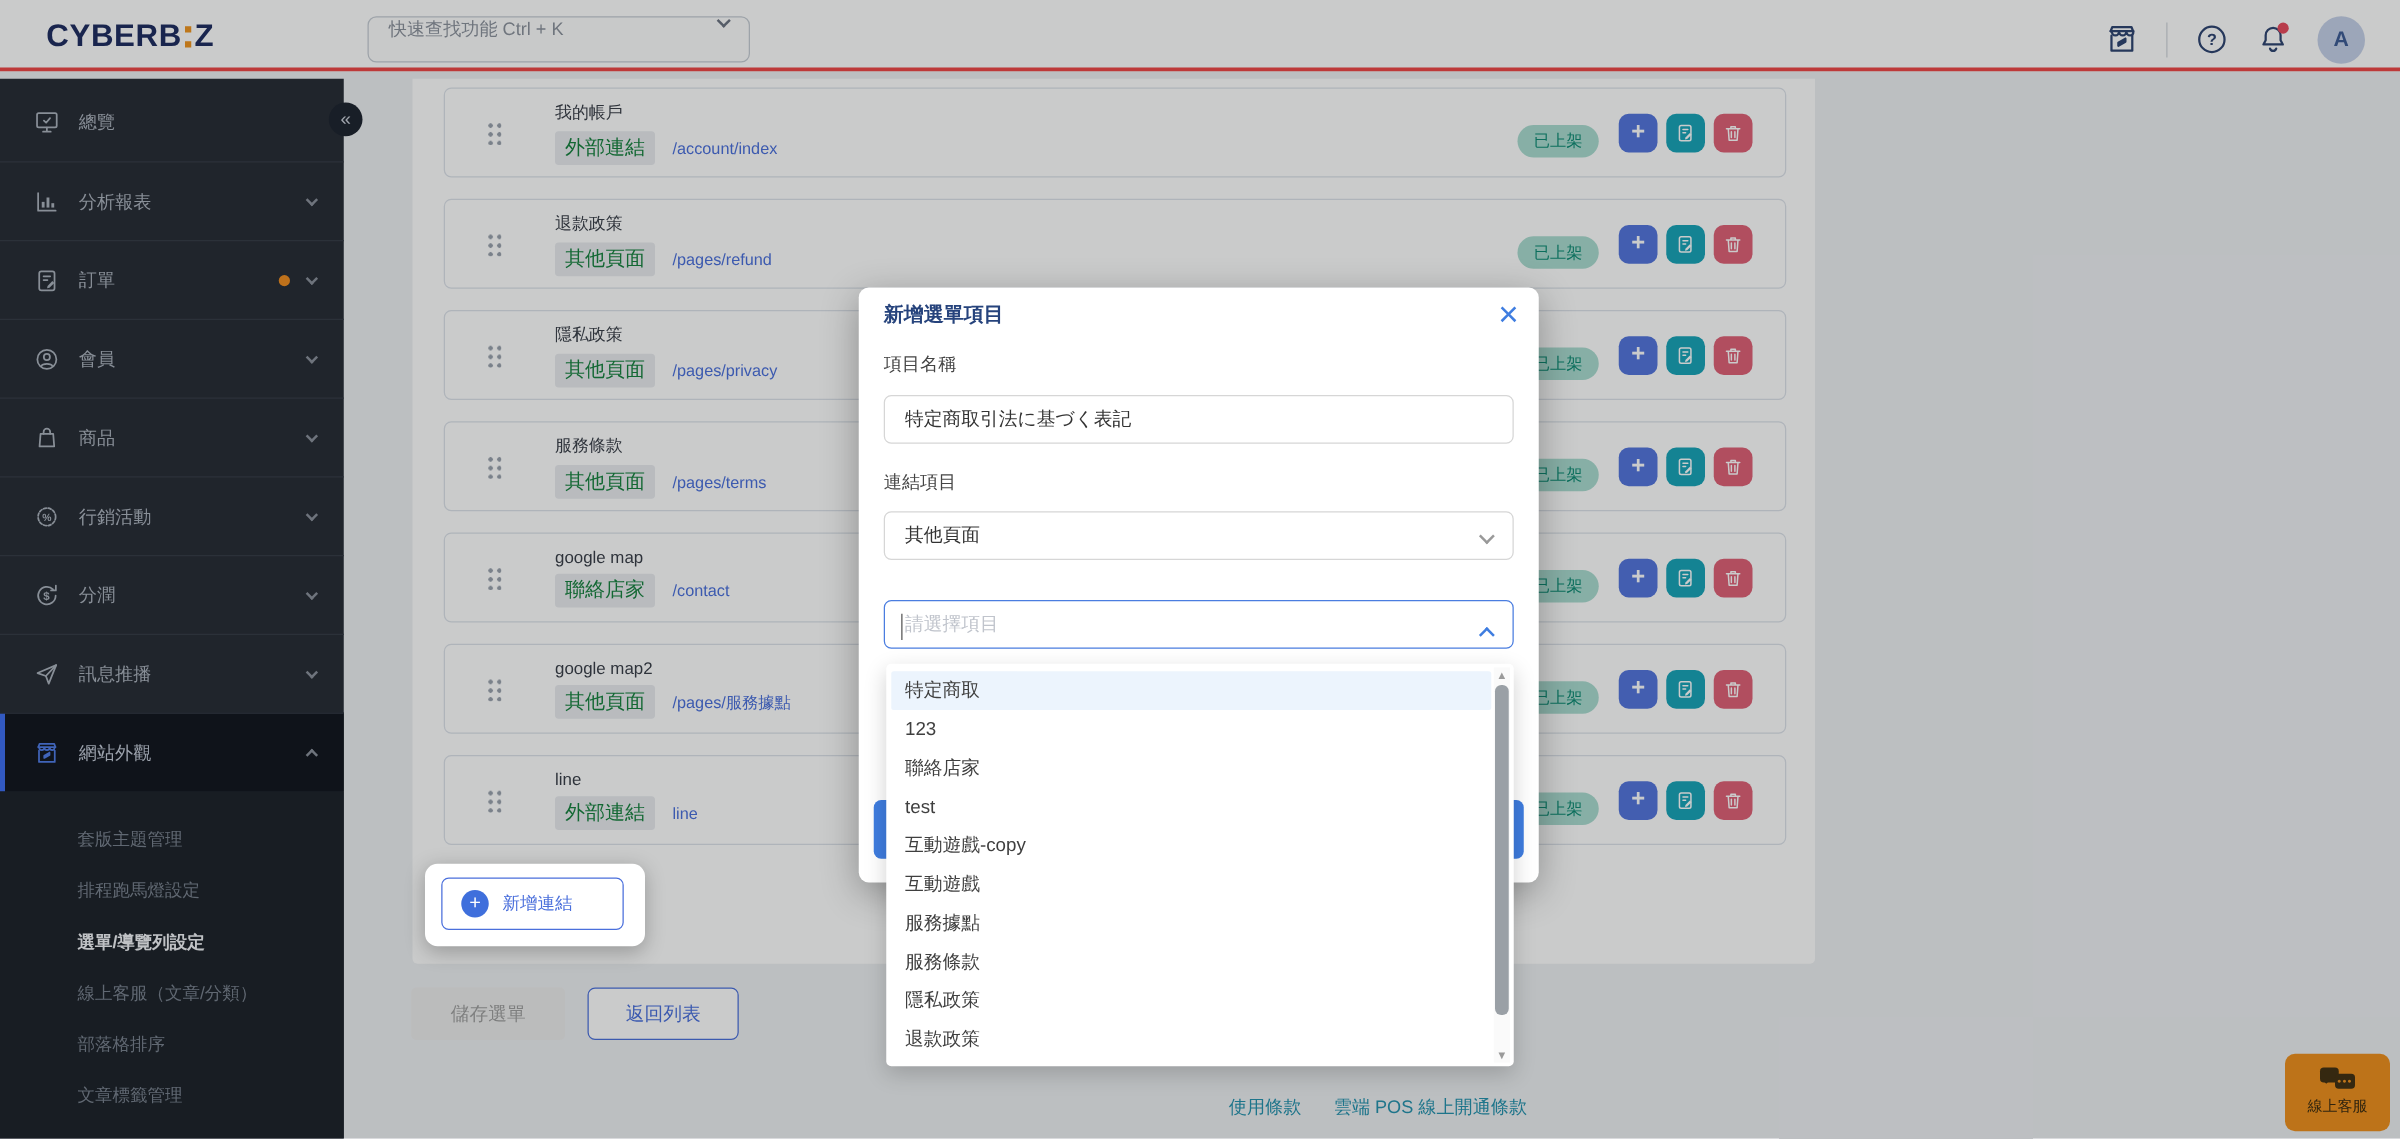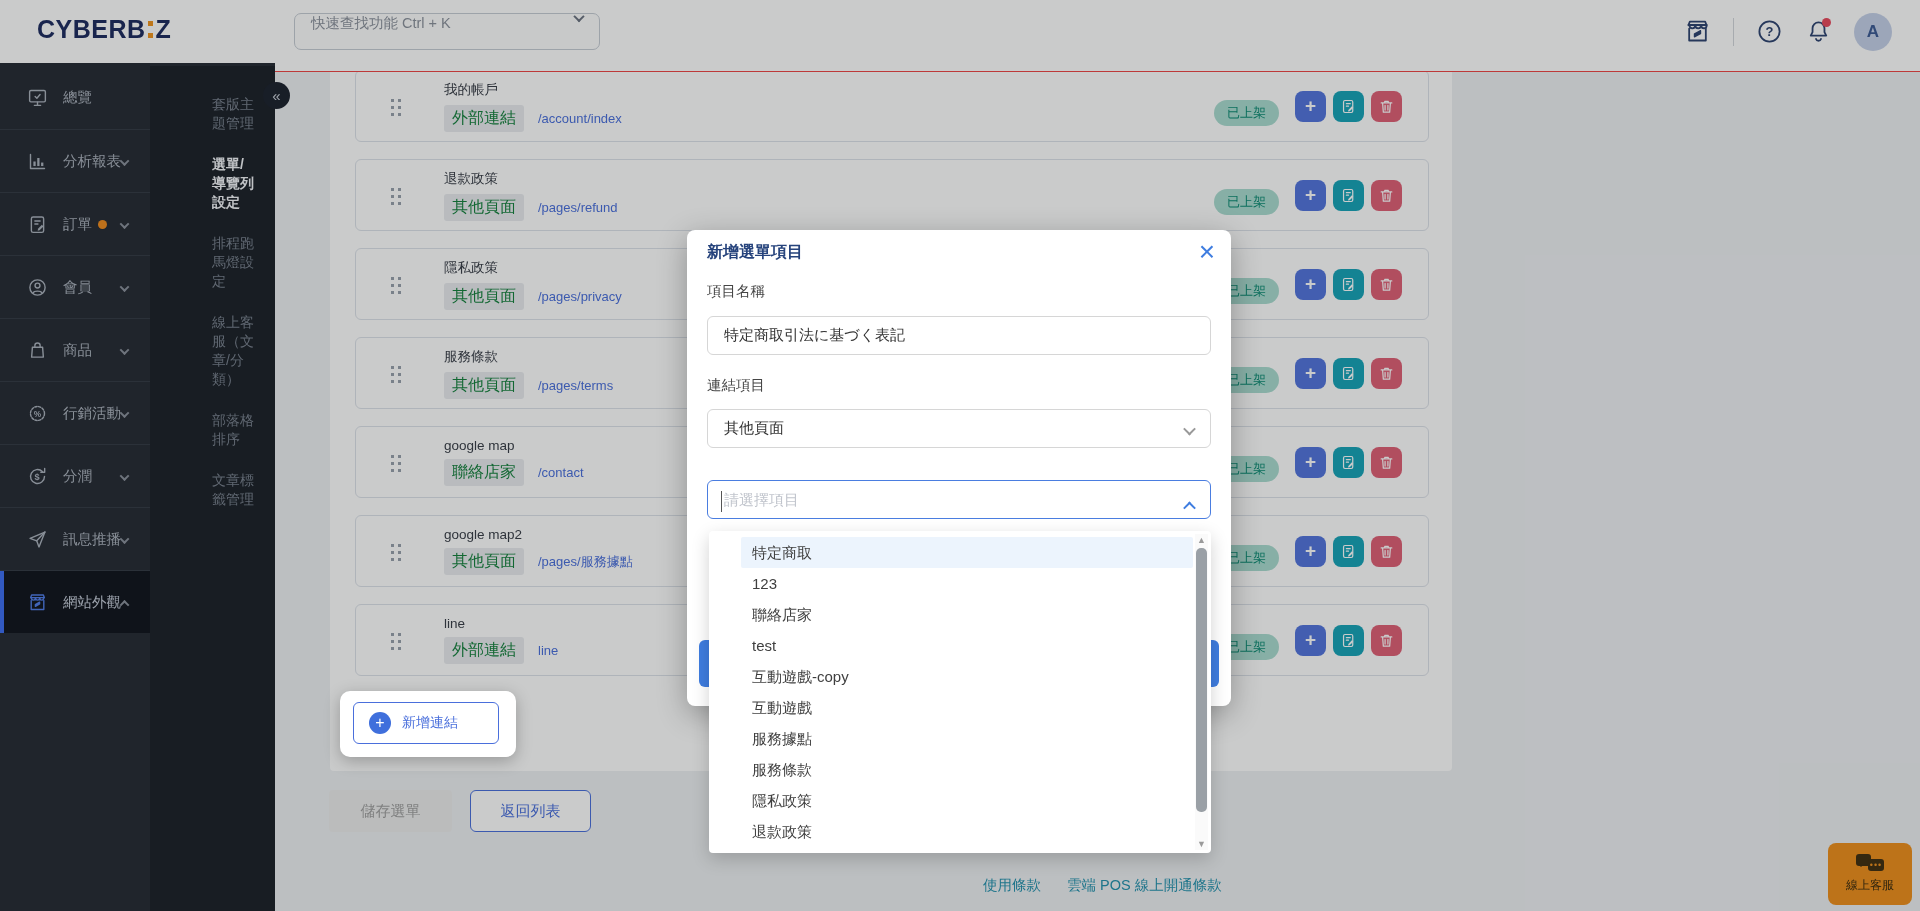--- a/index.html
+++ b/index.html
@@ -1,38 +1,38 @@
 <!DOCTYPE html>
 <html><head>
 <meta charset="utf-8">
 <style>
   * { margin:0; padding:0; box-sizing:border-box; }
   html,body { width:1920px; height:911px; }
   body { font-family:"Liberation Sans","DejaVu Sans",sans-serif; }
   .stage { position:relative; width:1920px; height:911px; overflow:hidden; background:#eef0f3; }
 
   
-  .topbar { position:absolute; left:0; top:0; width:1920px; height:72px; background:#ffffff; z-index:3; border-bottom:1px solid #ef4444; }
+  .topbar { position:absolute; left:0; top:0; width:1920px; height:57px; background:#ffffff; z-index:3; border-bottom:3px solid #ef4444; }
   .logo { position:absolute; left:37px; top:15px; font-size:25px; font-weight:800; letter-spacing:.5px; color:#1d2b5f; display:flex; align-items:center; }
   .logo-dots { display:inline-block; width:6px; height:19px; margin:0 2px; position:relative; }
   .logo-dots::before, .logo-dots::after { content:""; position:absolute; left:0; width:5px; height:5px; background:#f0941e; }
   .logo-dots::before { top:1px; } .logo-dots::after { bottom:1px; }
   .search-box { position:absolute; left:294px; top:13px; width:306px; height:37px; border:1.5px solid #c6ccd4; border-radius:7px; background:#fdfdfd; display:flex; align-items:flex-start; padding:0 16px; color:#8b919c; font-size:14.5px; }
   .search-box .chev { margin-left:auto; border-color:#6b7280; }
   .chev { width:8px; height:8px; border-right:2px solid; border-bottom:2px solid; transform:rotate(45deg) translate(-1px,-1px); display:inline-block; }
   .chev.up { transform:rotate(-135deg) translate(-1px,-1px); }
   .tb-icons { position:absolute; right:28px; top:0; height:63px; display:flex; align-items:center; gap:22px; color:#2e4370; }
   .tb-icons svg { width:27px; height:27px; fill:none; stroke:currentColor; stroke-width:1.6; stroke-linecap:round; stroke-linejoin:round; display:block; }
   .tb-divider { width:1px; height:28px; background:#d2d6dc; }
   .bell-wrap { position:relative; }
   .bell-dot { position:absolute; right:1px; top:0; width:9px; height:9px; border-radius:50%; background:#e8485c; }
   .avatar { width:38px; height:38px; border-radius:50%; background:#c5d0e8; color:#3c5a94; font-weight:bold; font-size:17px; display:flex; align-items:center; justify-content:center; }
 
   
-  .sidebar { position:absolute; left:0; top:63px; width:275px; height:848px; background:#262b34; z-index:4; display:flex; flex-direction:row; padding-top:3px; }
+  .sidebar { position:absolute; left:0; top:63px; width:275px; height:848px; background:#262b34; z-index:4; display:flex; flex-direction:column; padding-top:3px; }
   .sb-item { height:63px; display:flex; align-items:center; padding:0 22px 0 27px; color:#abb2bd; font-size:14.5px; cursor:pointer; position:relative; }
   .sb-item + .sb-item { border-top:1px solid #343a45; }
   .sb-icon { width:21px; height:21px; margin-right:15px; flex:0 0 auto; }
   .sb-icon svg { width:21px; height:21px; fill:none; stroke:currentColor; stroke-width:1.6; stroke-linecap:round; stroke-linejoin:round; display:block; }
   .sb-chev { margin-left:auto; color:#8a909b; }
   .sb-chev .chev { width:7px; height:7px; }
   .sb-dot { width:9px; height:9px; border-radius:50%; background:#f08c1e; margin-left:auto; margin-right:14px; display:none; }
   .sb-item.has-dot .sb-dot { display:block; }
   .sb-item.has-dot .sb-chev { margin-left:0; }
   .sb-item.active { background:#10141d; color:#c4cbd8; border-top:1px solid #343a45; }
@@ -81,21 +81,21 @@
   .m-label { position:absolute; left:20px; font-size:14.5px; color:#454545; }
   .m-input { position:absolute; left:20px; width:504px; height:39px; border:1px solid #d6d6d6; border-radius:6px; font-size:15px; color:#333; padding:0 38px 0 16px; font-family:inherit; background:#fff; }
   .m-input::placeholder { color:#c0c4cc; }
   .m-select-chev { position:absolute; right:37px; width:9px; height:9px; border-color:#999; pointer-events:none; }
   .picker-wrap .m-input { border:1px solid #4a7de0; }
   .picker-caret { position:absolute; left:34px; top:261px; width:1px; height:21px; background:#555; }
   .picker-chev { border-color:#3f7de0 !important; }
   .m-confirm { position:absolute; left:12px; right:12px; top:410px; height:47px; background:#3f7de0; border:none; border-radius:6px; }
 
   .dropdown { position:absolute; left:709px; top:531px; width:502px; height:322px; background:#ffffff; border-radius:4px; box-shadow:0 6px 18px rgba(0,0,0,.18); z-index:55; padding:6px 18px 6px 4px; }
-  .dd-item { height:31px; line-height:31px; padding-left:11px; font-size:15px; color:#3f3f3f; border-radius:2px; cursor:pointer;margin-left:28px; }
+  .dd-item { height:31px; line-height:31px; padding-left:11px; font-size:15px; color:#3f3f3f; border-radius:2px; cursor:pointer; }
   .dd-item.hl { background:#ecf4fd; }
   .dd-scroll { position:absolute; right:3px; top:3px; bottom:3px; width:13px; background:#fafafa; }
   .dd-scroll .arr { position:absolute; left:0; width:13px; text-align:center; font-size:9px; color:#9a9a9a; }
   .dd-scroll .arr.up { top:1px; } .dd-scroll .arr.down { bottom:1px; }
   .dd-thumb { position:absolute; left:1px; top:14px; width:11px; height:264px; background:#9aa0a6; border-radius:5px; }
 
   .spotlight { position:absolute; left:340px; top:691px; width:176px; height:66px; background:#ffffff; border-radius:10px; box-shadow:0 4px 16px rgba(0,0,0,.25); z-index:50; }
   .add-link-btn { position:absolute; left:13px; top:11px; width:146px; height:42px; border:1px solid #4a6fdc; border-radius:6px; background:#fff; display:flex; align-items:center; padding-left:15px; gap:11px; cursor:pointer; }
   .add-link-btn .plus-circle { width:22px; height:22px; border-radius:50%; background:#3f6fdc; color:#fff; font-size:16px; display:flex; align-items:center; justify-content:center; }
   .add-link-btn .lbl { font-size:14px; color:#4a6fdc; }
@@ -255,22 +255,22 @@
               <path d="M9.6 16.4l4.8-4.8M9.6 16.4v-2l4.8-2.8v2z"></path>
             </svg>
           </span>
     <span class="sb-label">網站外觀</span>
 
     <span class="sb-chev"><span class="chev up"></span></span>
   </div>
 </div>
     <div class="sb-submenu" id="sb-submenu">
         <div class="sb-sub-item">套版主題管理</div>
+        <div class="sb-sub-item">排程跑馬燈設定</div>
         <div class="sb-sub-item active">選單/導覽列設定</div>
-        <div class="sb-sub-item">排程跑馬燈設定</div>
         <div class="sb-sub-item">線上客服（文章/分類）</div>
         <div class="sb-sub-item">部落格排序</div>
         <div class="sb-sub-item">文章標籤管理</div>
       </div>
   </div>
   <div class="collapse-btn">«</div>
 
   <div class="main">
     <div class="card" id="rows-card">
   <div class="menu-row">

